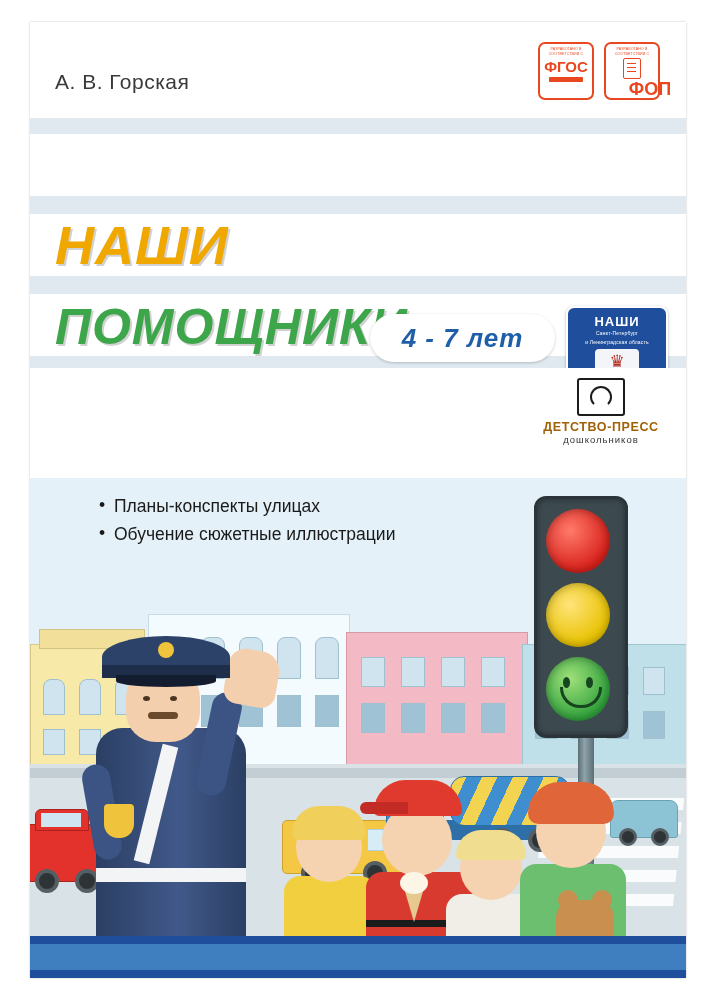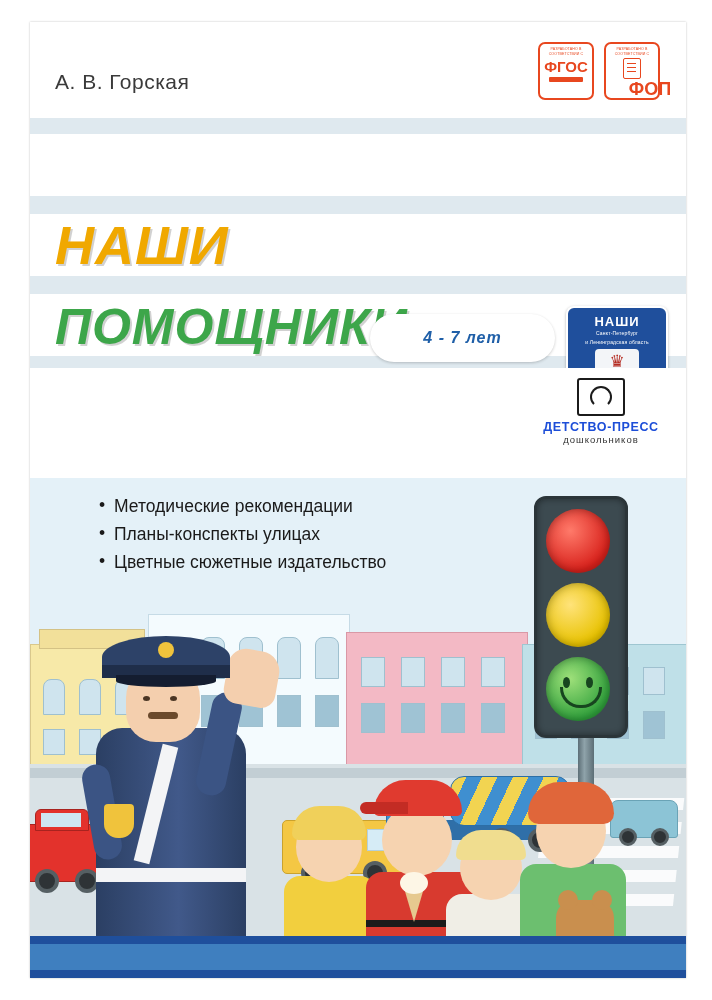--- a/index.html
+++ b/index.html
@@ -152,21 +152,21 @@
     width: 185px;
     height: 48px;
     border-radius: 24px;
     background: #ffffff;
     box-shadow: 0 1px 3px rgba(0,0,0,0.2);
     display: flex;
     align-items: center;
     justify-content: center;
   }
   .age-pill span {
-    font-size: 16px;
+    font-size: 26px;
     font-weight: bold;
     font-style: italic;
     color: #1f5fa8;
     letter-spacing: 1px;
   }
   
   .gibdd {
     position: absolute;
     right: 18px;
     top: 188px;
@@ -258,21 +258,21 @@
     transform: translateX(-50%);
     width: 18px; height: 18px;
     border: 2px solid #1b1b1b;
     border-radius: 50%;
     border-bottom-color: transparent;
   }
   .publisher .pname {
     font-size: 12.5px;
     font-weight: bold;
     letter-spacing: 0.6px;
-    color: #1d4ed8;
+    color: #a16207;
   }
   .publisher .ptype {
     font-size: 9.5px;
     color: #333;
     letter-spacing: 1px;
   }
   
   .bullets {
     position: absolute;
     left: 44px;
@@ -700,19 +700,18 @@
         <div class="k-head"></div>
         <div class="hair"></div>
       </div>
 
       <div class="bottom-bar">
         <div class="inner"></div>
       </div>
     </div>
 
     <ul class="bullets">
-      <li>Методические рекомендации</li>
       <li>Планы-конспекты улицах</li>
-      <li>Цветные сюжетные издательство</li>
+      <li>Обучение сюжетные иллюстрации</li>
     </ul>
 
   </div>
 </div>
 
 </body></html>

